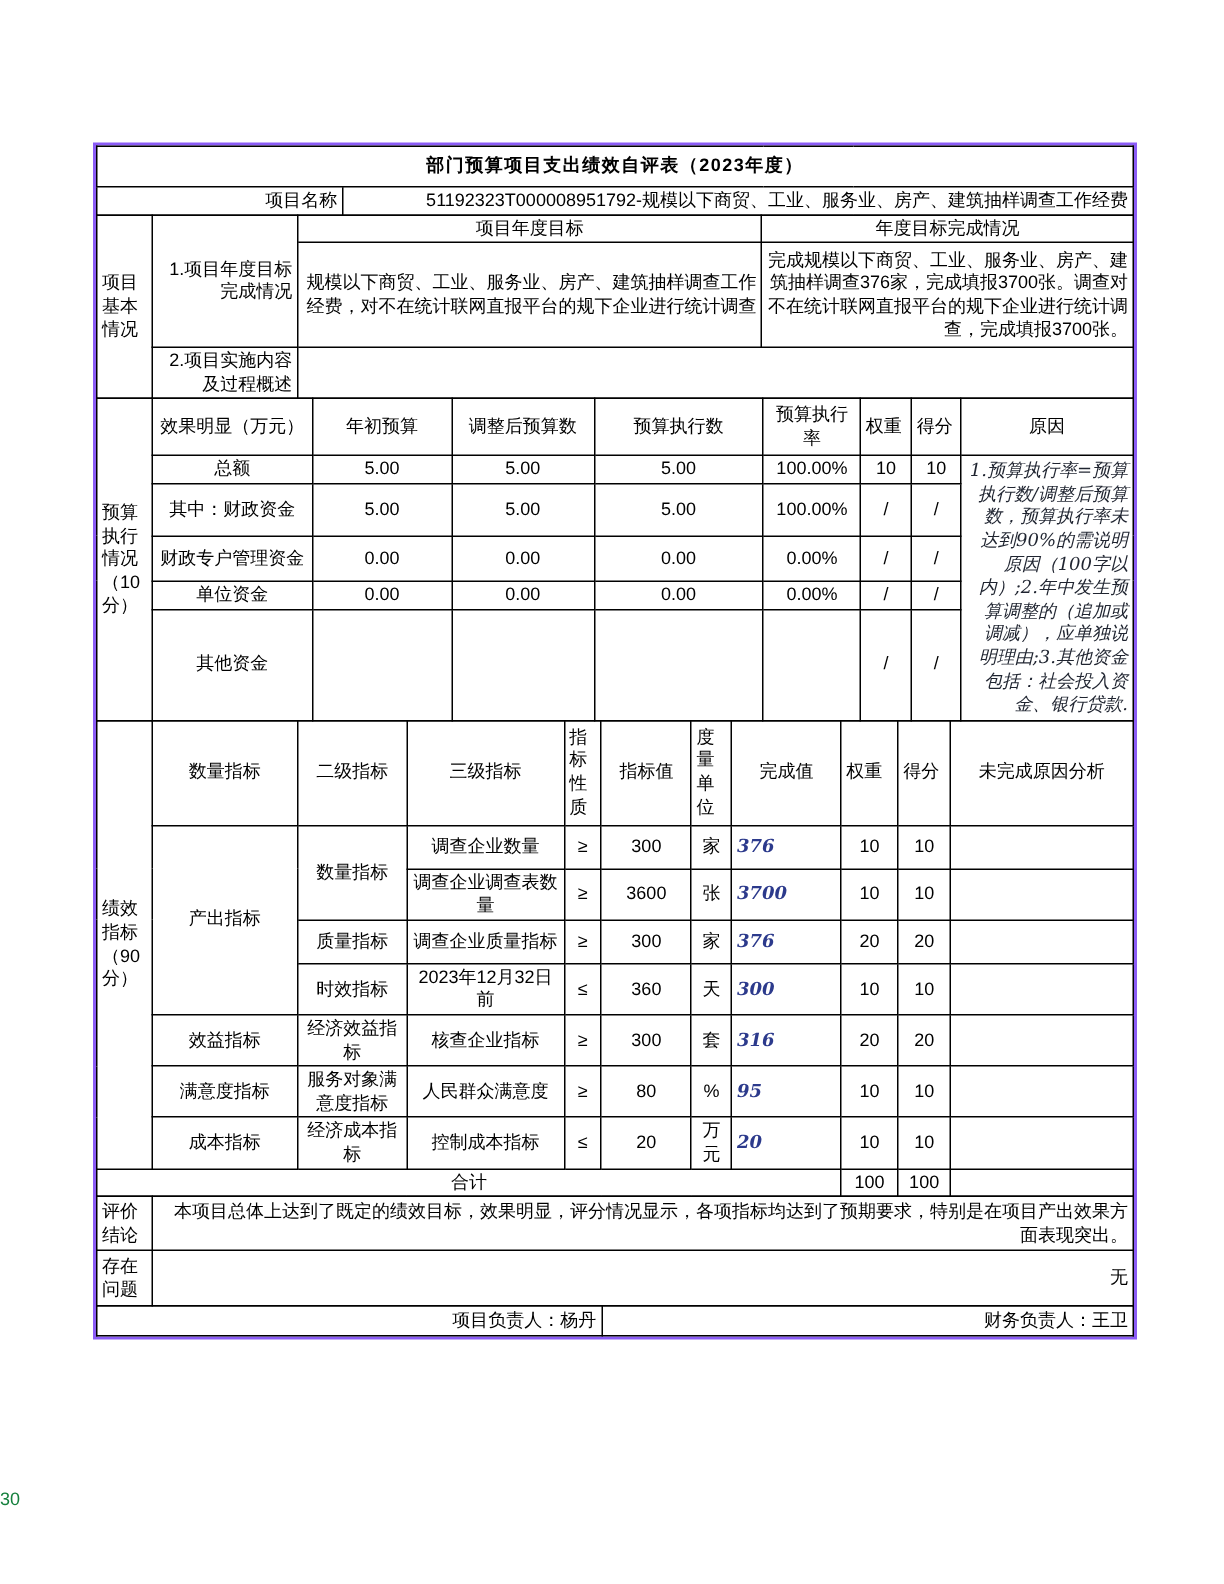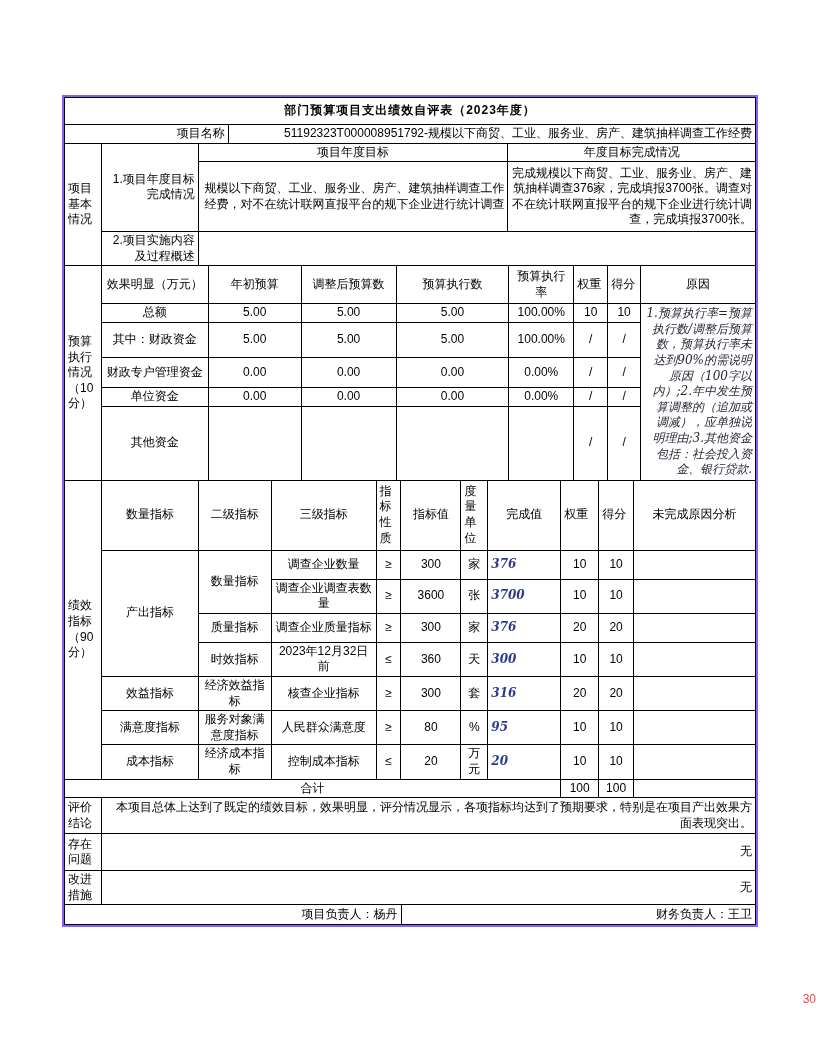--- a/index.html
+++ b/index.html
@@ -12,22 +12,22 @@
              vertical-align:middle;word-break:break-all;overflow:hidden;}
   .title{font-size:17px;font-weight:bold;text-align:center;letter-spacing:1px;border-bottom:1px solid #000;}
   .c{text-align:center;}
   .lbl{text-align:right;margin-left:23px;}
   .vlab{padding:1px 2px;}
   .vhdr{padding:1px 1px;}
   .done{text-align:left;font-style:italic;font-weight:600;color:#2c3a8c;
         font-family:"DejaVu Serif",serif;font-size:12px;}
   .reason{font-style:italic;color:#1f2430;font-family:"DejaVu Serif",serif;
           font-size:11.5px;line-height:1.32;vertical-align:middle;text-align:right;}
-  .pageno{position:absolute;left:0;right:0;top:992px;text-align:right;
-          font-size:12px;color:#ef4444;}
+  .pageno{position:absolute;left:0;right:0;top:992px;text-align:left;
+          font-size:12px;color:#15803d;}
 </style>
 </head>
 <body>
 
 <div class="page">
   <div class="doc">
 
     <table class="t">
       <colgroup>
           <col style="width:23.7%">
@@ -268,24 +268,20 @@
         </colgroup>
       <tbody>
           <tr style="height:36px">
         <td class="vlab">评价结论</td>
         <td class="lbl">本项目总体上达到了既定的绩效目标，效果明显，评分情况显示，各项指标均达到了预期要求，特别是在项目产出效果方面表现突出。</td>
       </tr>
       <tr style="height:37px">
         <td class="vlab">存在问题</td>
         <td class="lbl">无</td>
       </tr>
-      <tr style="height:33px">
-        <td class="vlab">改进措施</td>
-        <td class="lbl">无</td>
-      </tr>
     </tbody>
       </table>
 
     <table class="t">
       <colgroup>
           <col style="width:48.7%">
           <col>
         </colgroup>
       <tbody>
           <tr style="height:20px">

